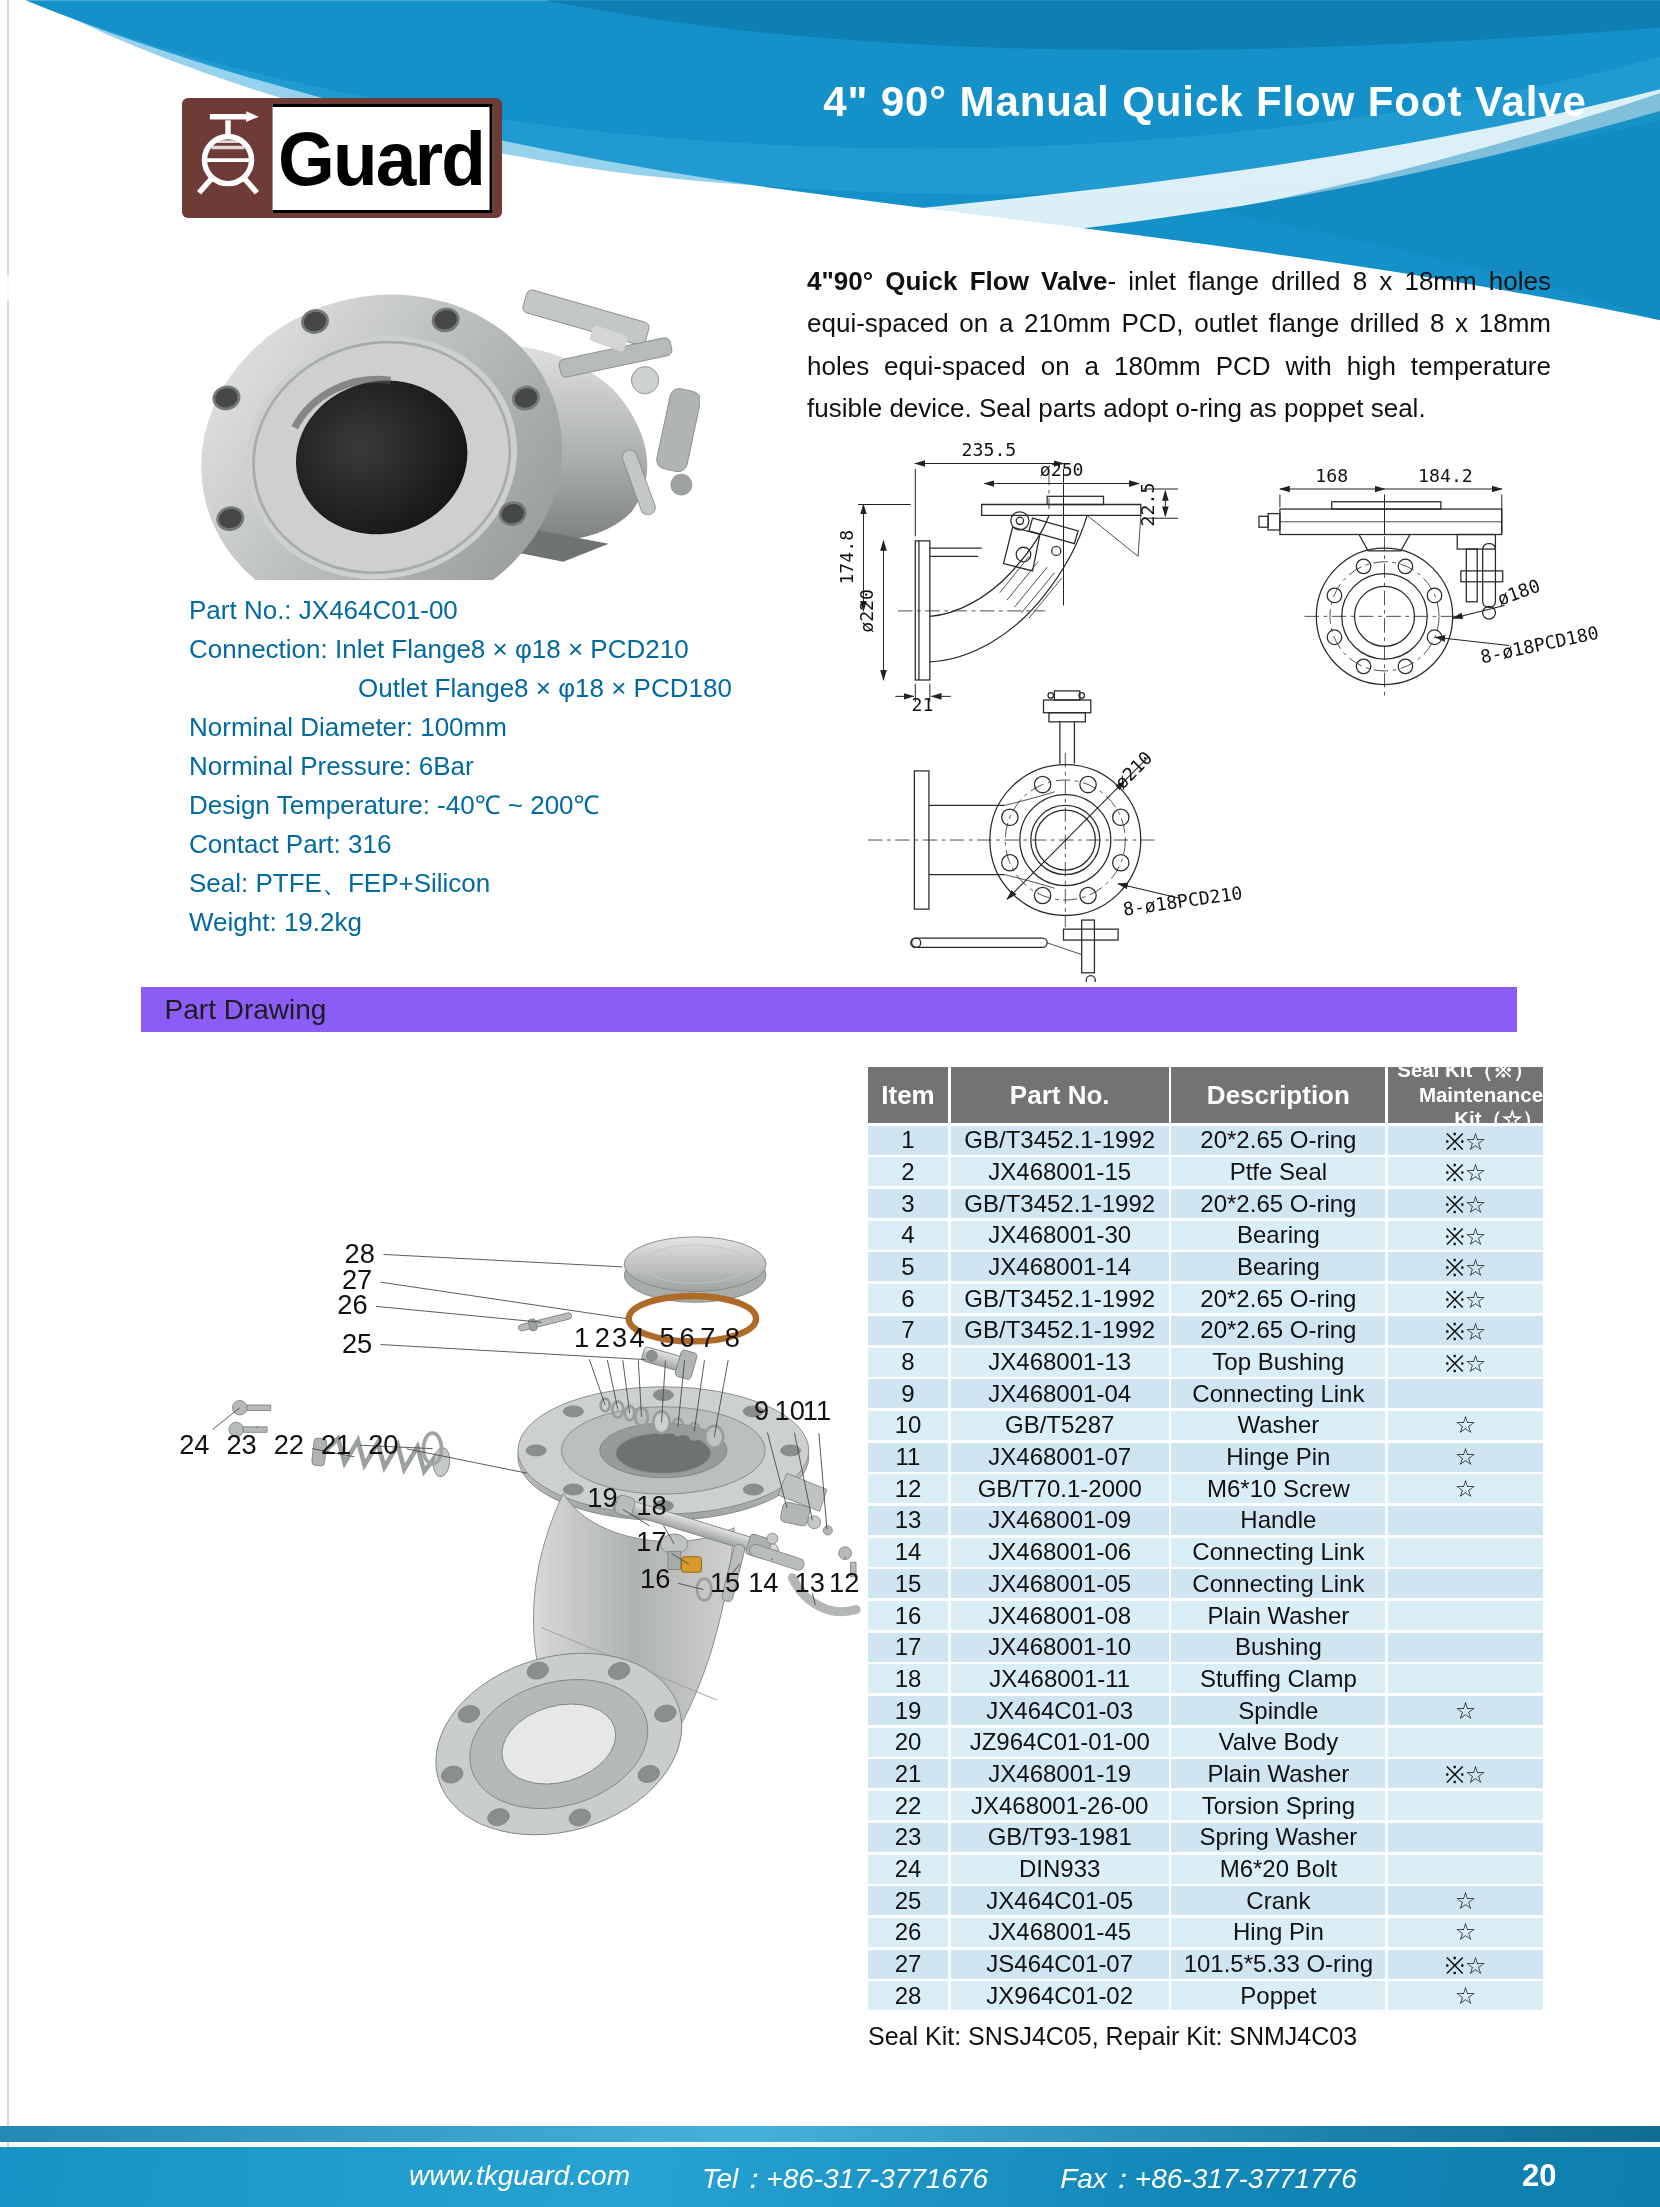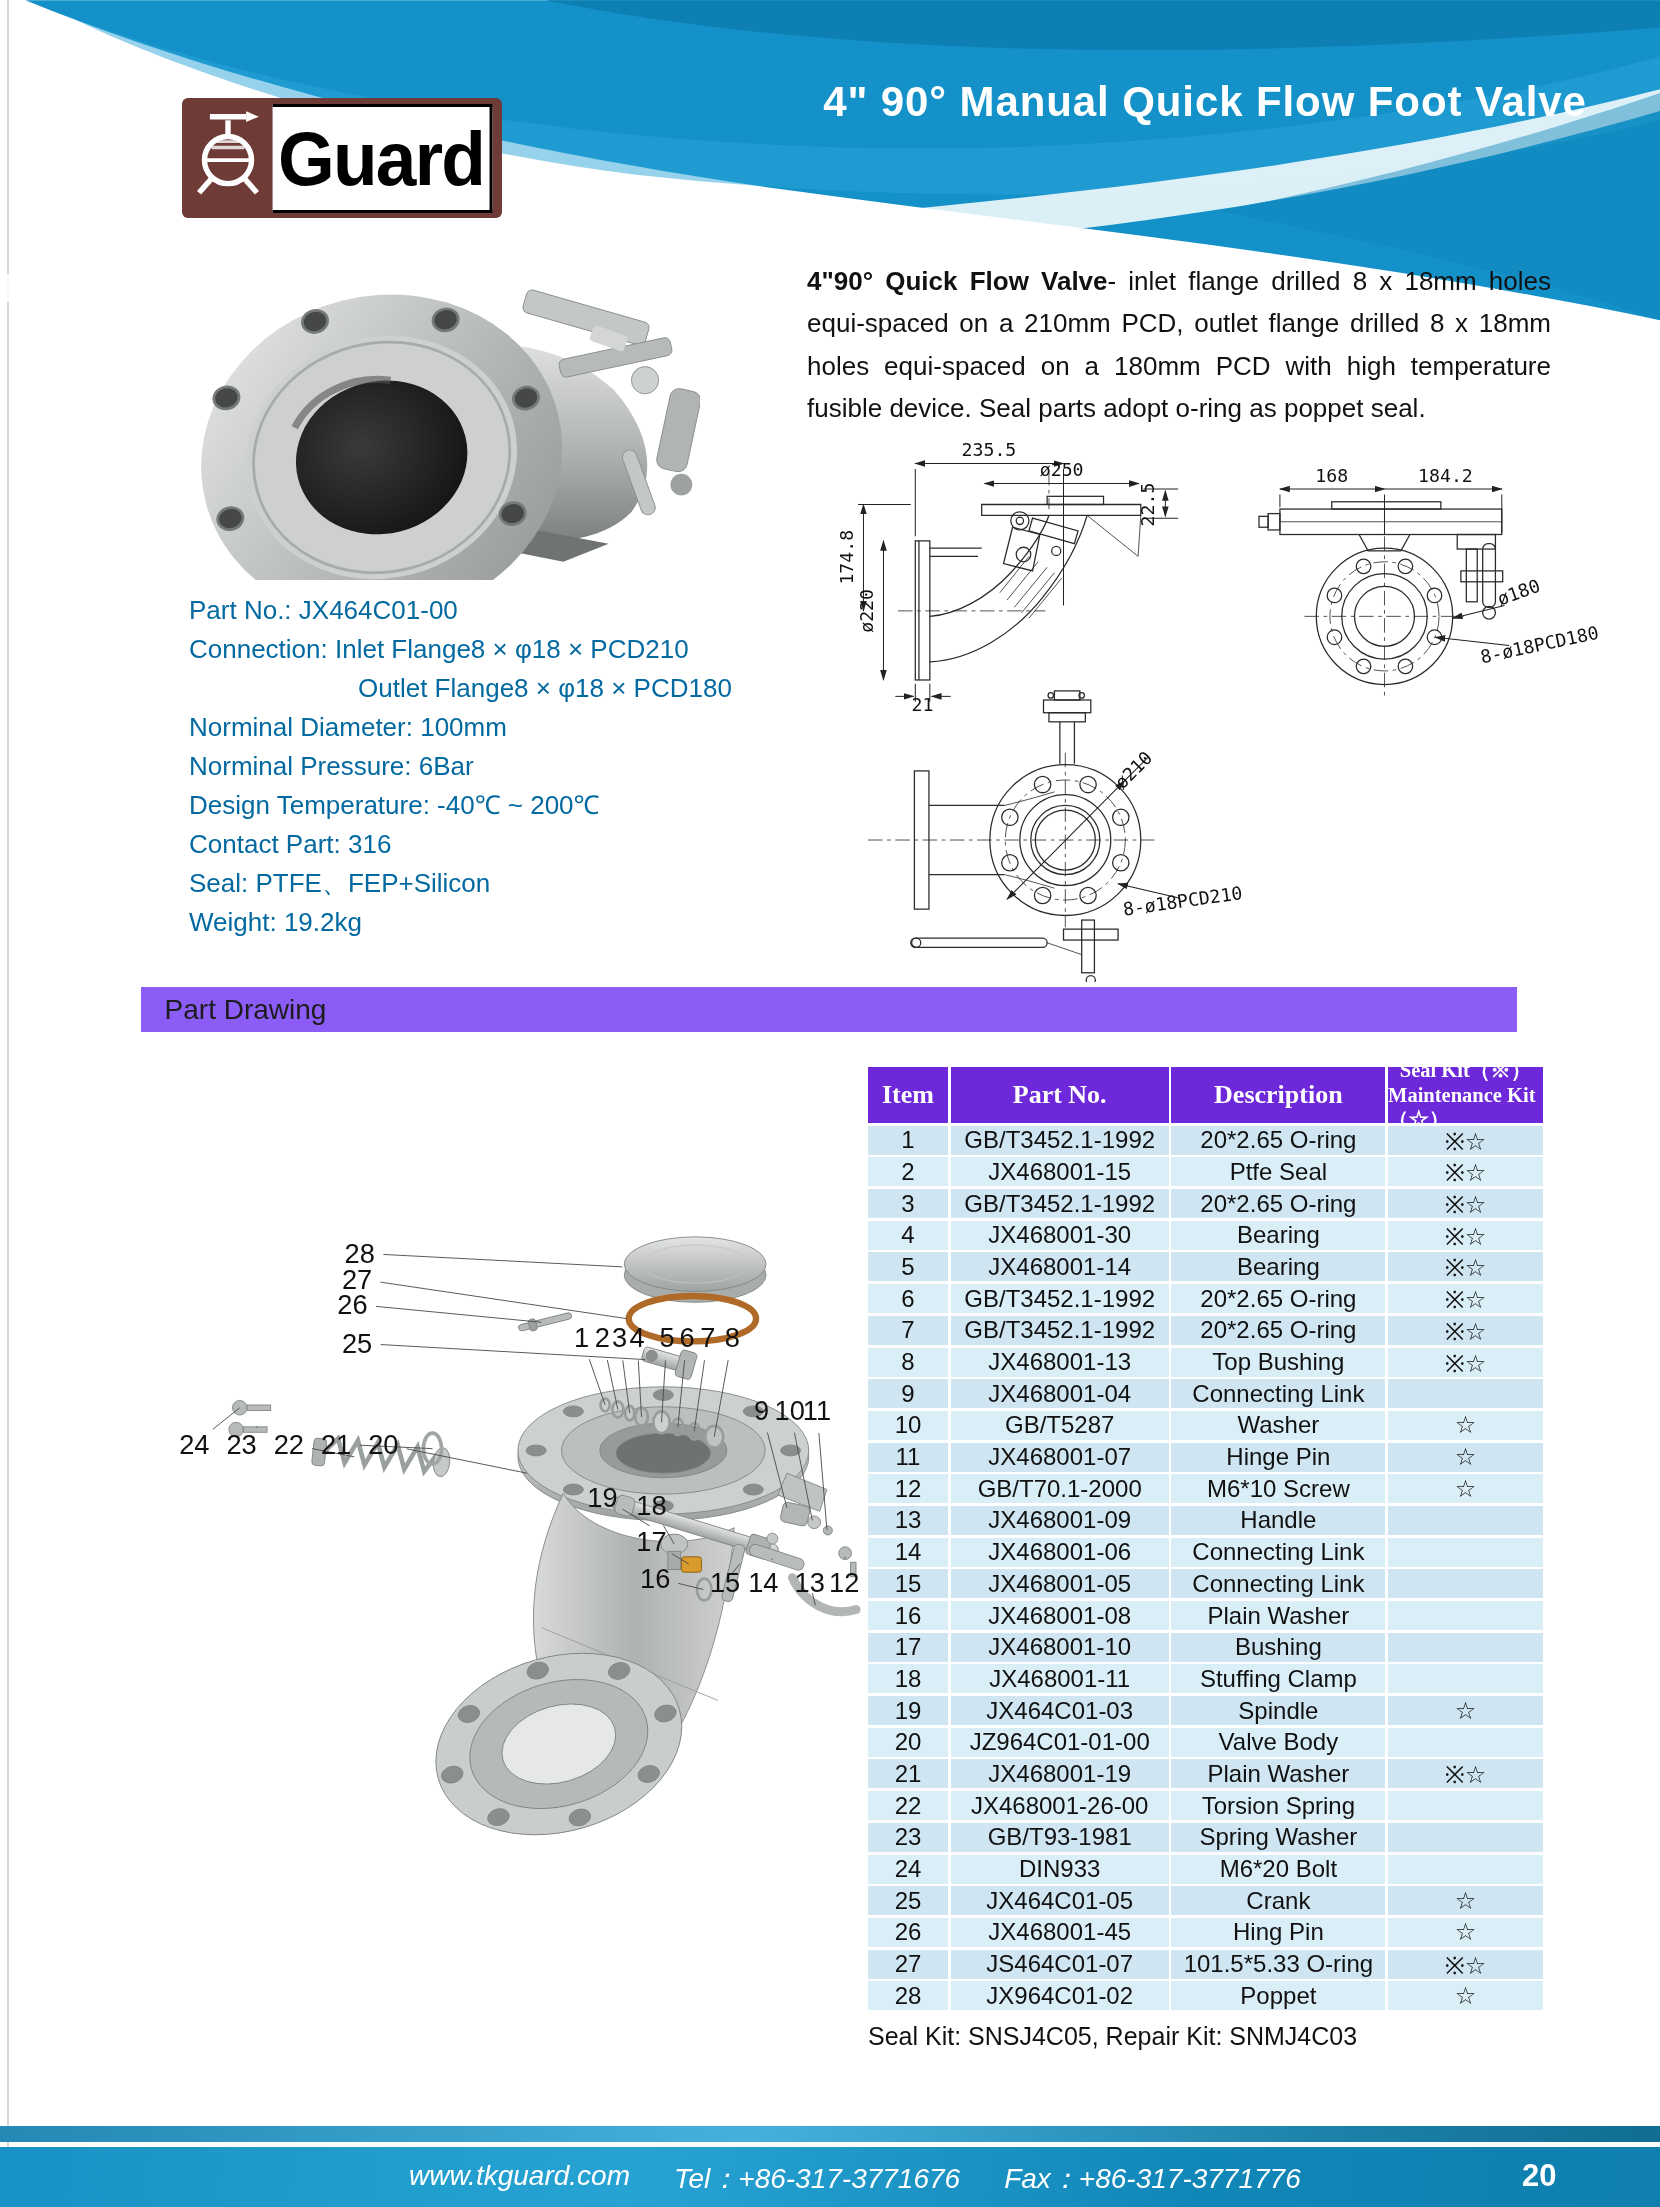--- a/index.html
+++ b/index.html
@@ -35,33 +35,33 @@
   
   .pd-bar{position:absolute;left:141px;top:987px;width:1376px;height:45px;background:#8b5cf6;
           font-size:28px;color:#1c1c1c;line-height:45px;padding-left:23.6px;box-sizing:border-box;}
   
   .exploded{position:absolute;left:136px;top:1046px;}
   .callout-txt{font-family:"Liberation Sans",sans-serif;font-size:30px;fill:#111;}
   .callout-ln{stroke:#4a4a4a;stroke-width:1;}
   
   .ptable{position:absolute;left:868px;top:1067px;}
   .grid{display:grid;grid-template-columns:80px 218px 214px 155px;gap:2.7px;}
-  .th{background:#6d28d9;color:#fff;font-weight:bold;display:flex;align-items:center;
-      justify-content:center;font-size:26px;height:56px;text-align:left;font-family:Liberation Serif, serif;}
+  .th{background:#737373;color:#fff;font-weight:bold;display:flex;align-items:center;
+      justify-content:center;font-size:26px;height:56px;text-align:right;}
   .th.kit{flex-direction:column;font-size:20.5px;line-height:1.2;}
   .td{height:29px;display:flex;align-items:center;justify-content:center;font-size:24px;color:#111;}
   .r-odd{background:#cfe6f2;}
   .r-even{background:#daeef8;}
   .note{position:absolute;left:868px;top:2022px;font-size:25px;color:#111;}
   
   .bar-thin{position:absolute;left:0;top:2126px;width:1660px;height:15.5px;
             background:linear-gradient(90deg,#2489b4,#44b1dc 45%,#1c82ab 80%,#116d92);}
   .bar-main{position:absolute;left:0;top:2147px;width:1660px;height:60px;
             background:linear-gradient(100deg,#1692c4 0%,#27a3d3 38%,#1187b8 72%,#0e7fae 100%);}
-  .footer-text{position:absolute;left:409px;top:2160px;display:flex;gap:44px;
+  .footer-text{position:absolute;left:409px;top:2160px;display:flex;gap:72px;
                font-size:28px;font-style:italic;color:#ffffff;}
   .page-num{position:absolute;left:1522px;top:2158px;font-size:31px;font-weight:bold;color:#ffffff;}
 </style>
 </head>
 <body>
 
 <div class="page">
   <div class="left-edge"></div>
 
   <svg class="header-svg" width="1660" height="364" viewBox="0 0 1826 400">

